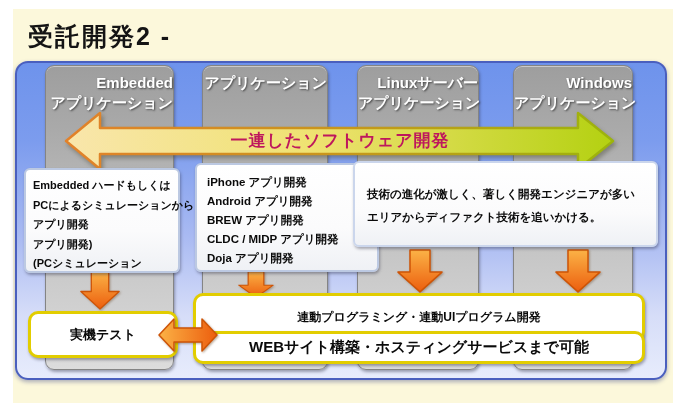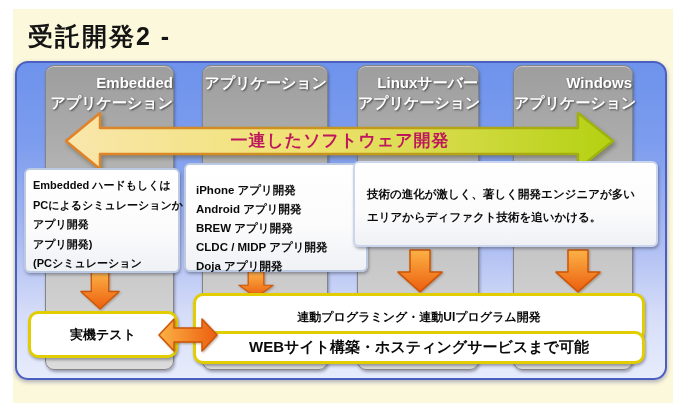--- a/index.html
+++ b/index.html
@@ -27,21 +27,21 @@
     text-shadow:1px 1px 2px rgba(50,50,50,0.85); white-space:nowrap; }
   .mainarrow { position:absolute; left:42px; top:97px; width:570px; height:68px; z-index:3;
     filter:drop-shadow(2px 3px 2px rgba(60,60,40,0.4)); }
   .mainlabel { position:absolute; left:42px; top:97px; width:570px; height:68px; z-index:4;
     display:flex; align-items:center; justify-content:center;
     font-size:17px; font-weight:bold; color:#be185d; letter-spacing:1px; white-space:nowrap; }
   .infobox { position:absolute; z-index:5; border:2px solid #BCC9E2; border-radius:6px;
     background:linear-gradient(180deg,#FFFFFF 0%,#FBFBFC 60%,#EFF1F5 100%);
     box-shadow:1px 2px 3px rgba(40,40,60,0.38); color:#0a0a0a; font-weight:bold; }
   .ibox1 { left:11px;  top:159px; width:156px; height:105px; font-size:11px;  line-height:19.5px; padding:6px 7px; }
-  .ibox2 { left:171px; top:154px; width:184px; height:109px; font-size:11.5px; line-height:19px; padding:16px 10px; }
+  .ibox2 { left:182px; top:154px; width:184px; height:109px; font-size:11.5px; line-height:19px; padding:8px 10px; }
   .ibox3 { left:340px; top:152px; width:305px; height:86px; font-size:11.5px; line-height:23px; padding:20px 12px;
     border-color:#CBD6EC; }
   .infobox div { white-space:nowrap; }
   .flowarrow { position:absolute; z-index:4; filter:drop-shadow(1px 1px 1px rgba(80,40,0,0.35)); }
   .a1 { left:67px;  top:262px; width:40px; height:39px; }
   .a2 { left:225px; top:262px; width:36px; height:27px; }
   .a3 { left:384px; top:240px; width:46px; height:44px; }
   .a4 { left:542px; top:240px; width:46px; height:44px; }
   .ybox { position:absolute; z-index:6; background:#ffffff; border:3px solid #E2CD00;
     border-radius:10px; box-shadow:1px 2px 3px rgba(40,40,60,0.4);

